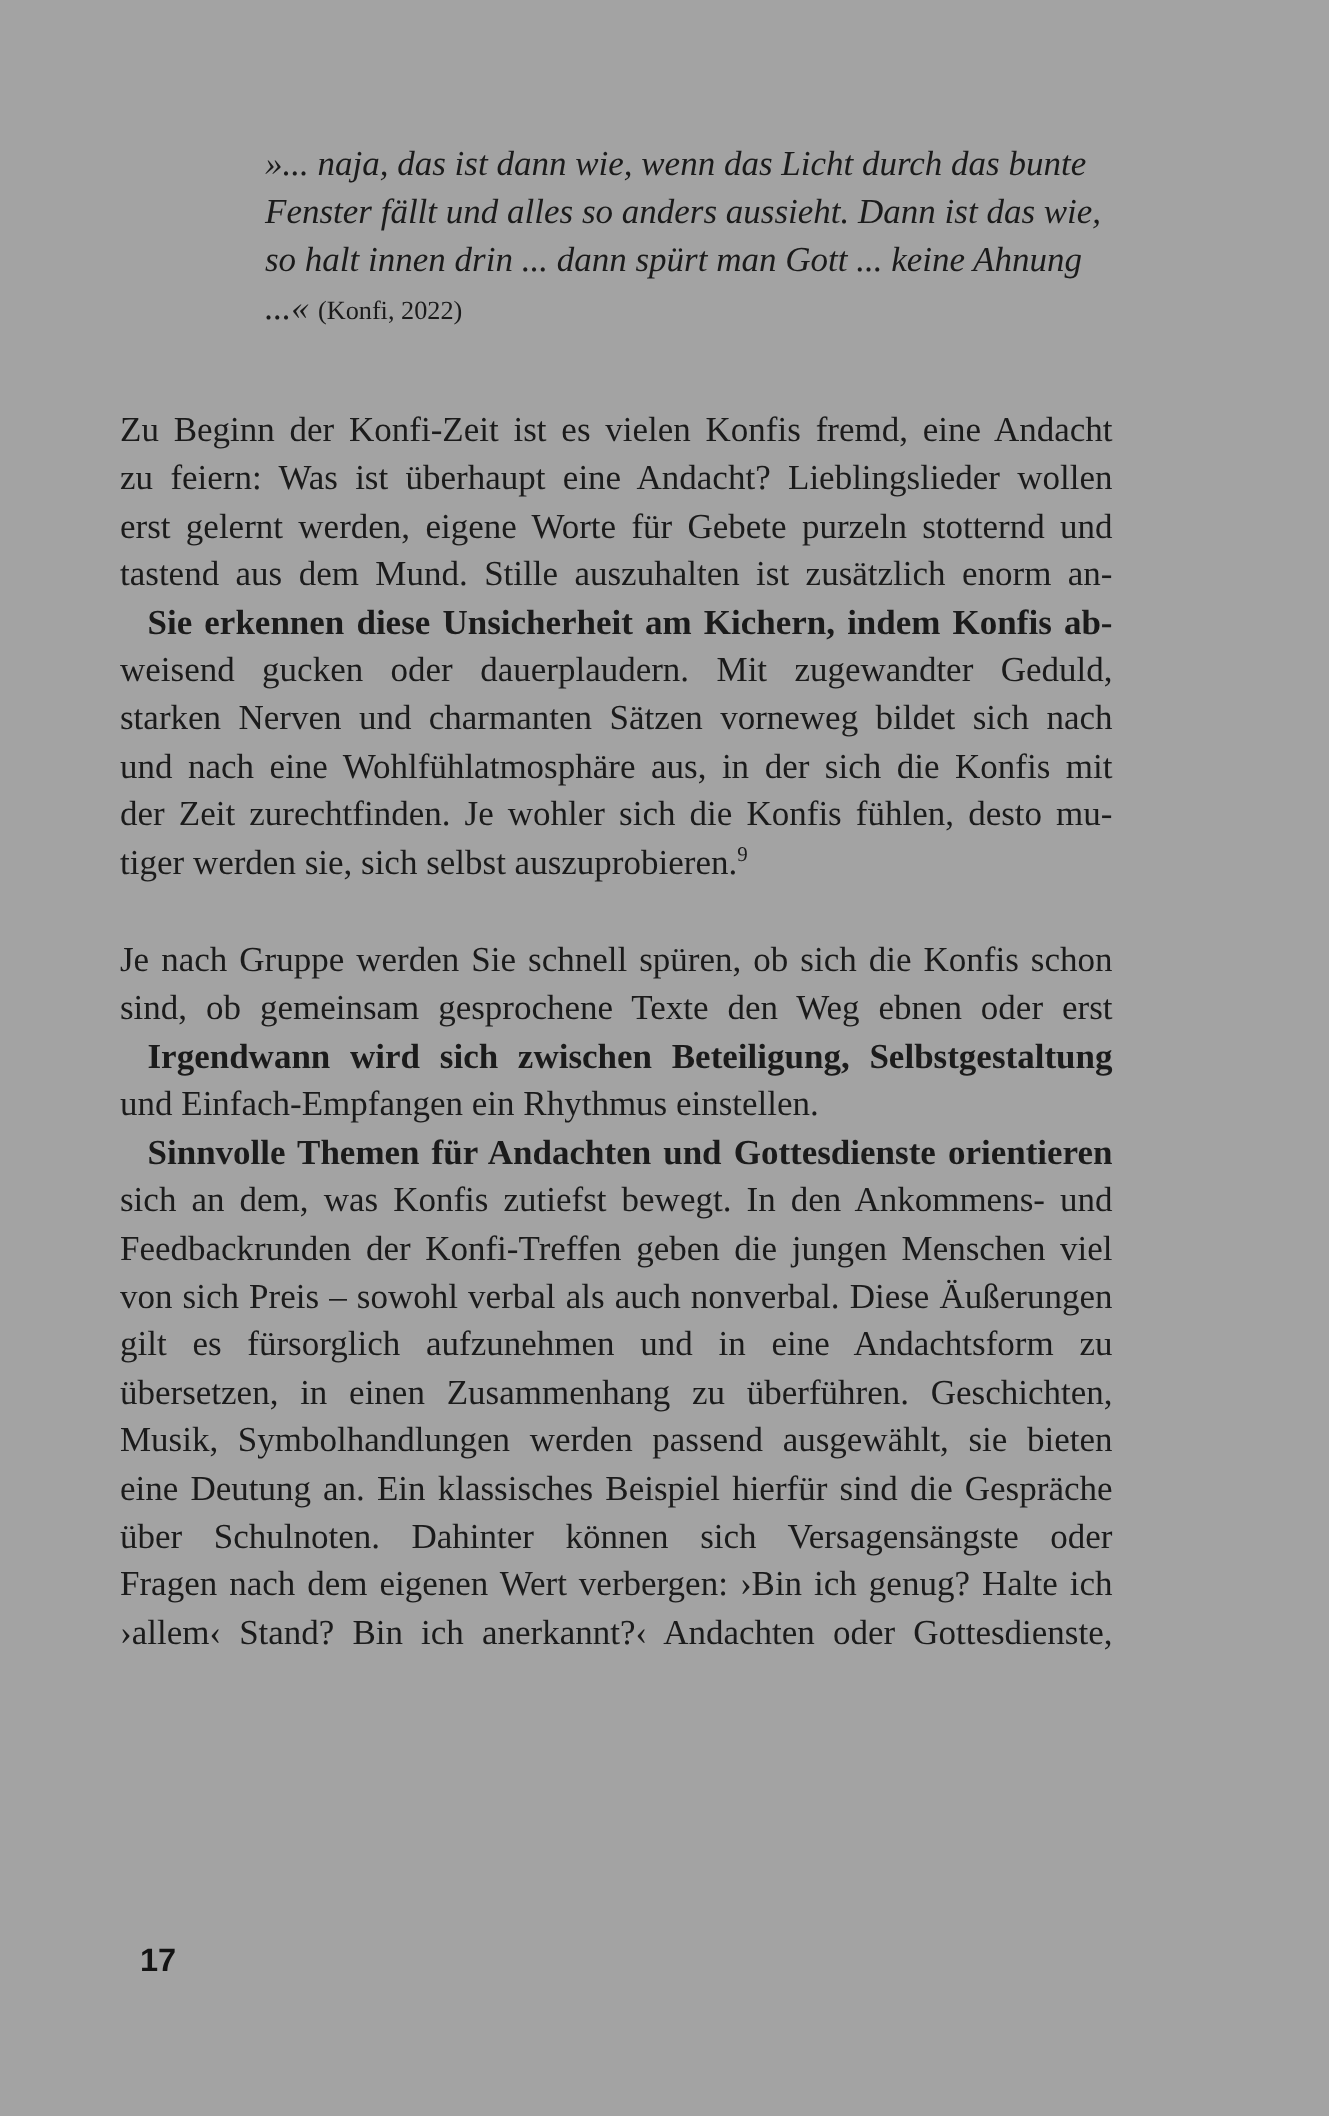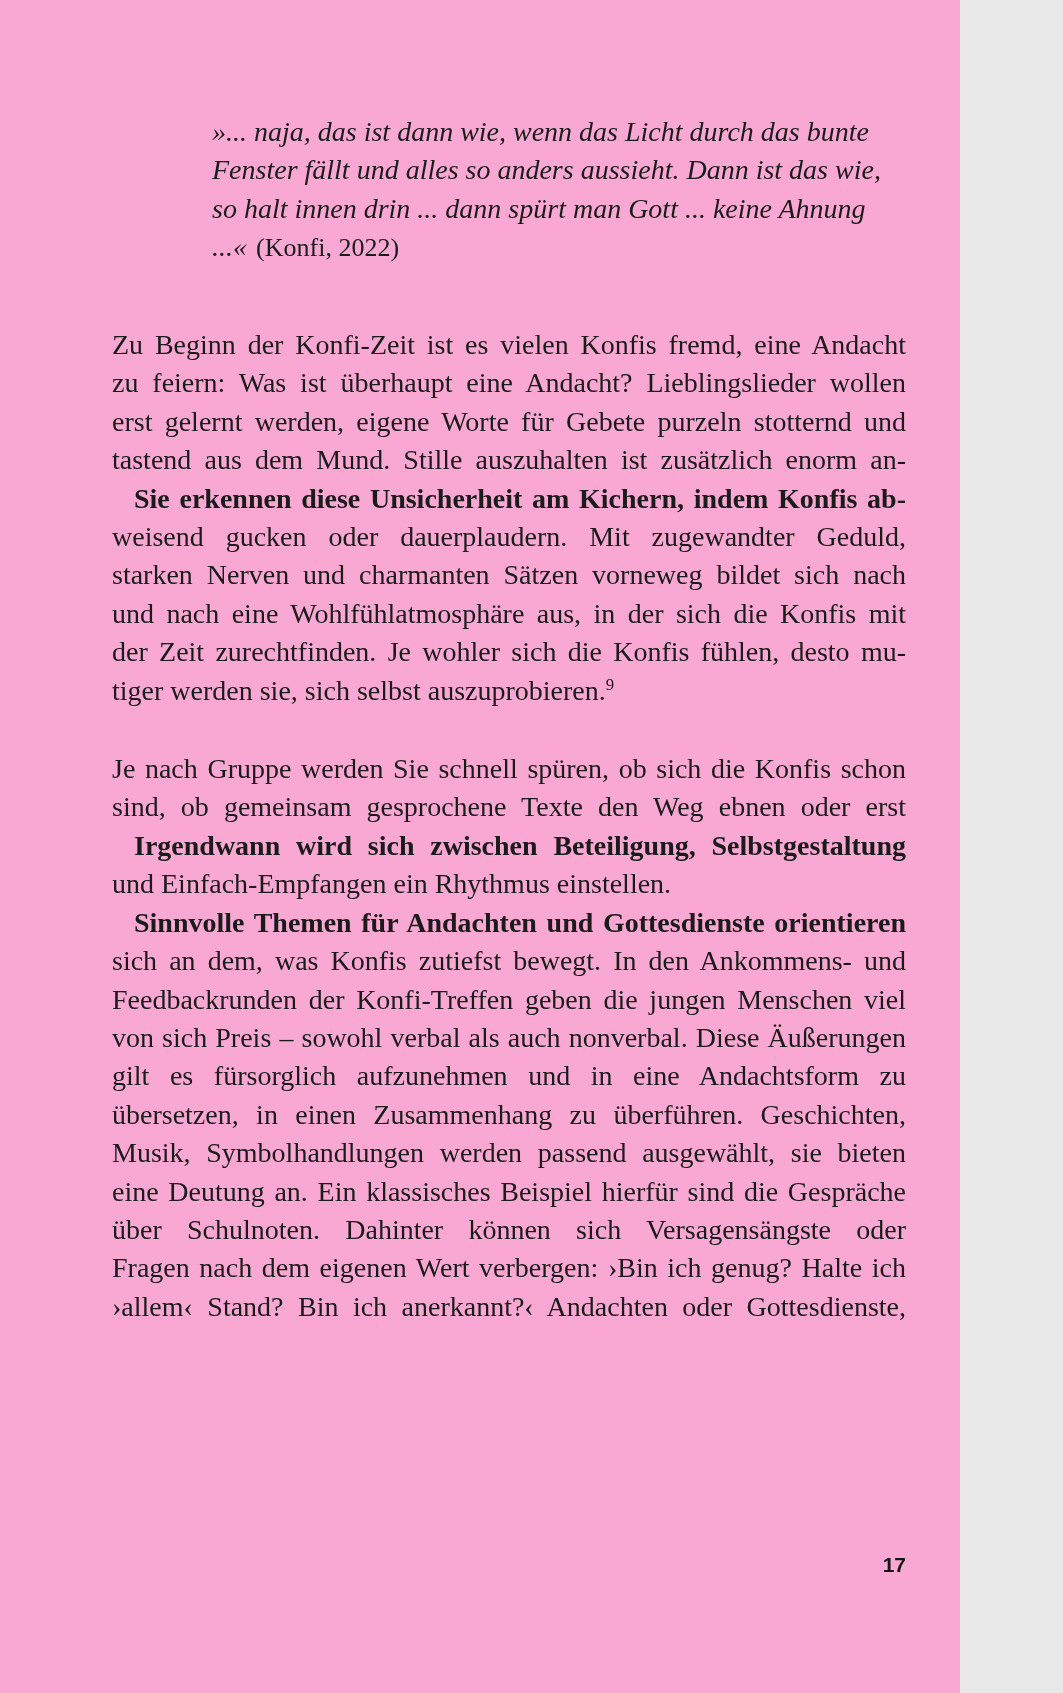--- a/index.html
+++ b/index.html
@@ -1,45 +1,45 @@
 <!DOCTYPE html>
 <html><head>
 <meta charset="utf-8">
 <style>
   html, body { margin: 0; padding: 0; background: #e8e8e8; }
   .page {
     position: relative;
-    width: 960px;
+    width: 1063px;
     height: 1693px;
-    background: #f9a8d4;
+    background: #a3a3a3;
     color: #1b1b1b;
     font-family: "Liberation Serif", serif;
     overflow: hidden;
   }
   
   .quote {
     position: absolute;
     left: 212px;
     top: 113px;
     width: 660px;
     font-style: italic;
     font-size: 28px;
     line-height: 38.4px;
     text-align: left;
   }
   .quote .qline { white-space: nowrap; }
   .quote .cite {
     font-style: normal;
-    font-size: 26px;
+    font-size: 21px;
     margin-left: 0.35em;
   }
   
   .body-text {
     position: absolute;
-    left: 112px;
+    left: 96px;
     top: 326px;
     width: 794px;
     font-size: 28px;
     line-height: 38.4px;
   }
   .para { margin: 0; }
   .line {
     text-align: justify;
     text-align-last: justify;
   }
@@ -53,24 +53,24 @@
     font-size: 0.6em;
     vertical-align: super;
     line-height: 0;
   }
   
   .pagenum {
     position: absolute;
     left: 112px;
     top: 1553px;
     width: 794px;
-    text-align: right;
+    text-align: left;
     font-family: "Liberation Sans", sans-serif;
     font-weight: 700;
-    font-size: 21px;
+    font-size: 26px;
     color: #141414;
   }
 </style>
 </head>
 <body>
 
 <div class="page">
 
   <div class="quote">
     <div class="qline">»... naja, das ist dann wie, wenn das Licht durch das bunte</div>

